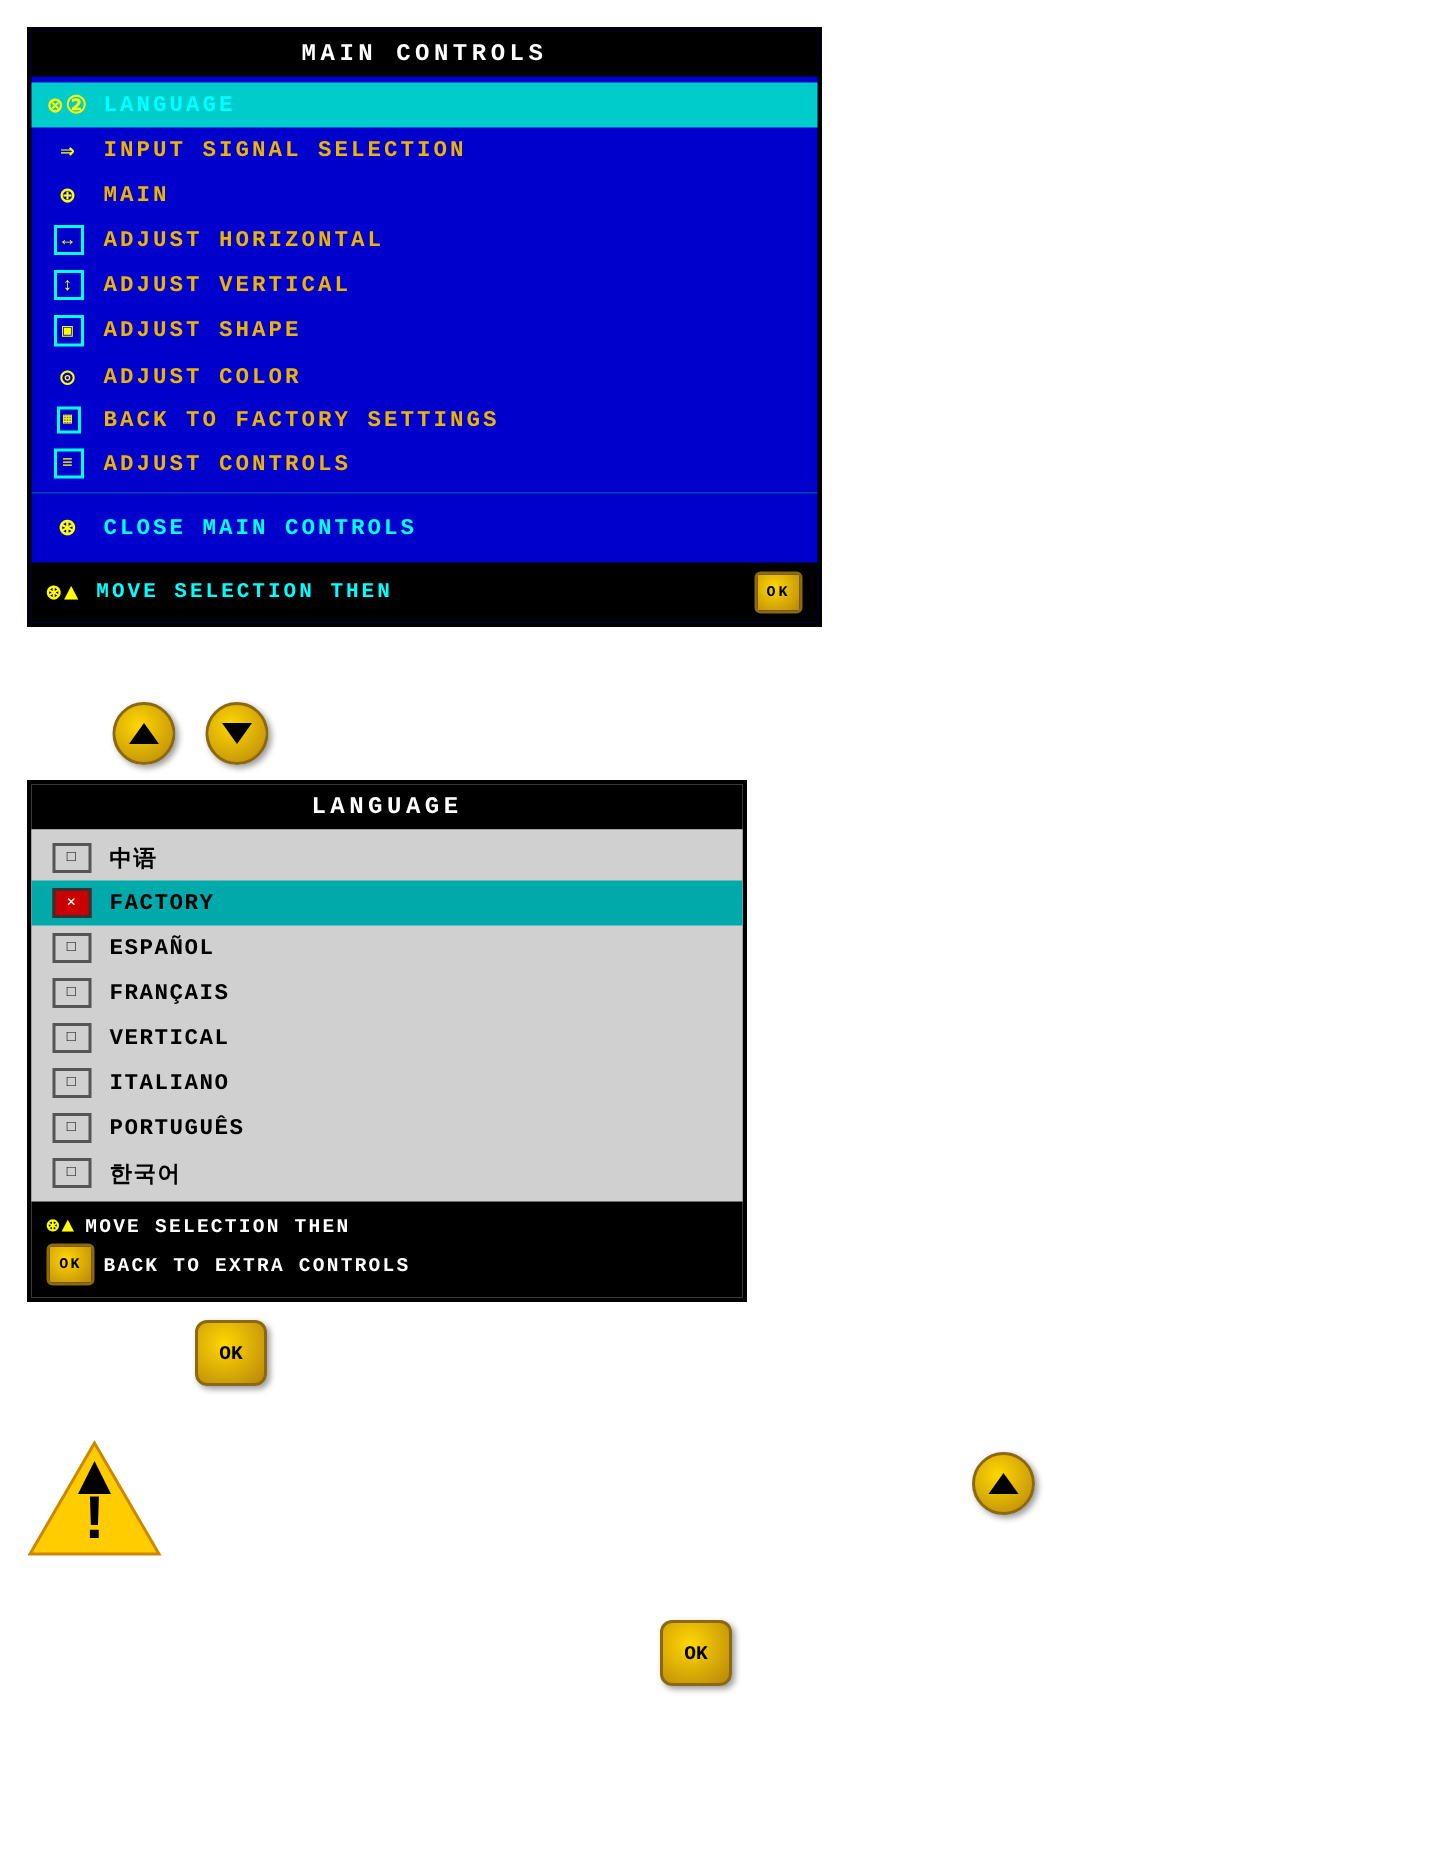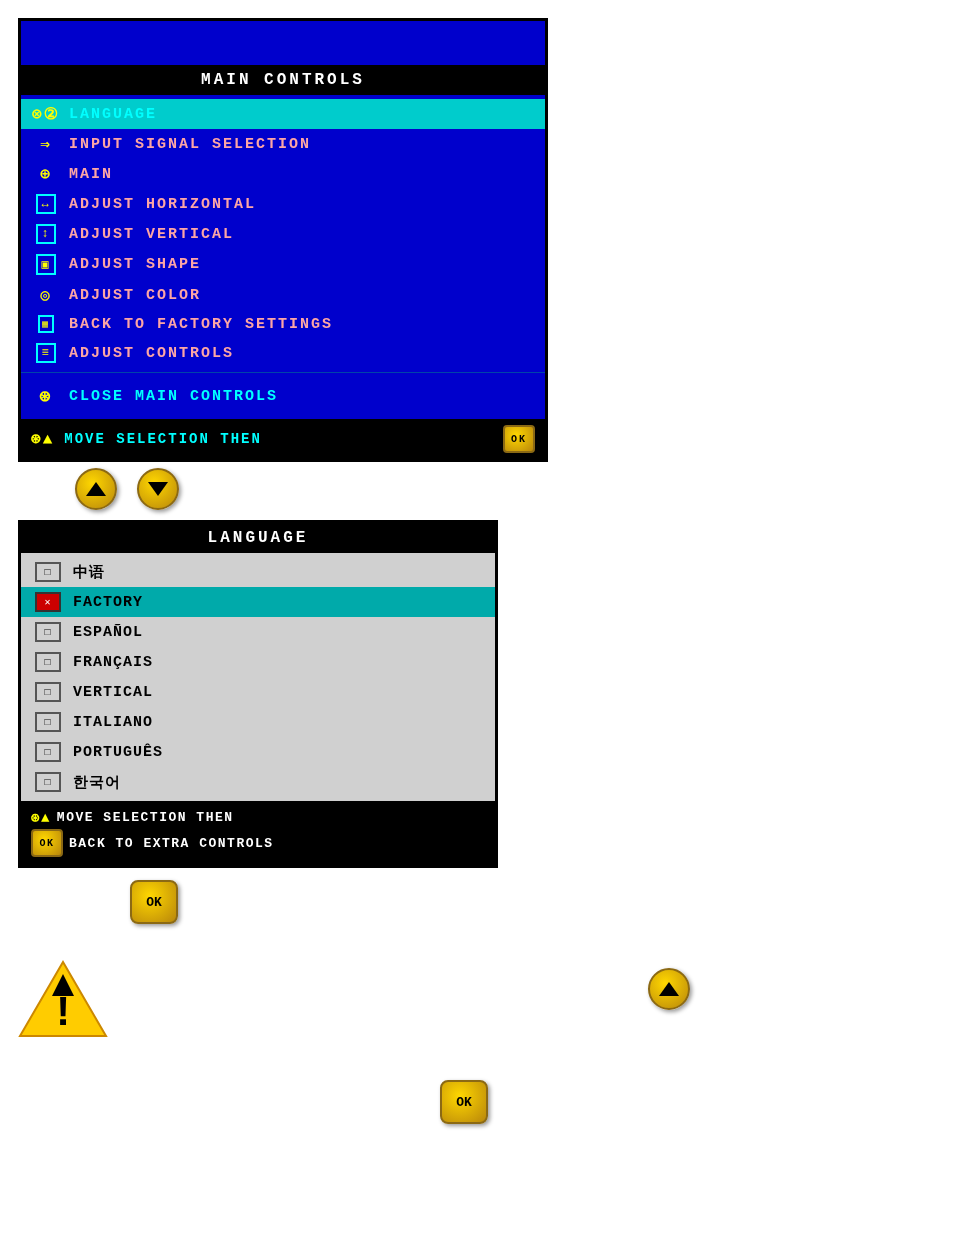--- a/index.html
+++ b/index.html
@@ -22,21 +22,20 @@
     }
 
     .panel-title-bar {
       background: #000;
       color: #fff;
       text-align: center;
       font-size: 16px;
       font-weight: bold;
       letter-spacing: 3px;
       padding: 6px 0;
-      margin-top: 44px;
     }
 
     .menu-list {
       padding: 4px 0;
     }
 
     .menu-item {
       display: flex;
       align-items: center;
       padding: 5px 10px;
@@ -56,21 +55,21 @@
       width: 30px;
       display: inline-flex;
       align-items: center;
       justify-content: center;
       margin-right: 8px;
       font-size: 16px;
       color: #ffff00;
     }
 
     .menu-item .label {
-      color: #fca5a5;
+      color: #eab308;
       letter-spacing: 2px;
     }
 
     .menu-item.selected .label {
       color: #00ffff;
     }
 
     .close-item {
       display: flex;
       align-items: center;

